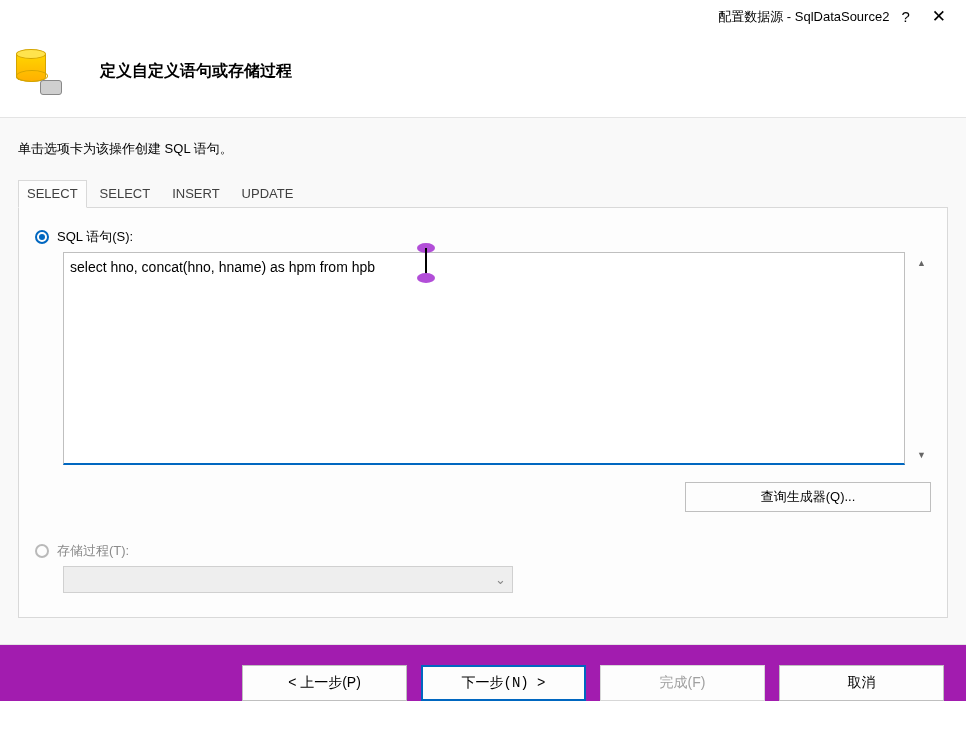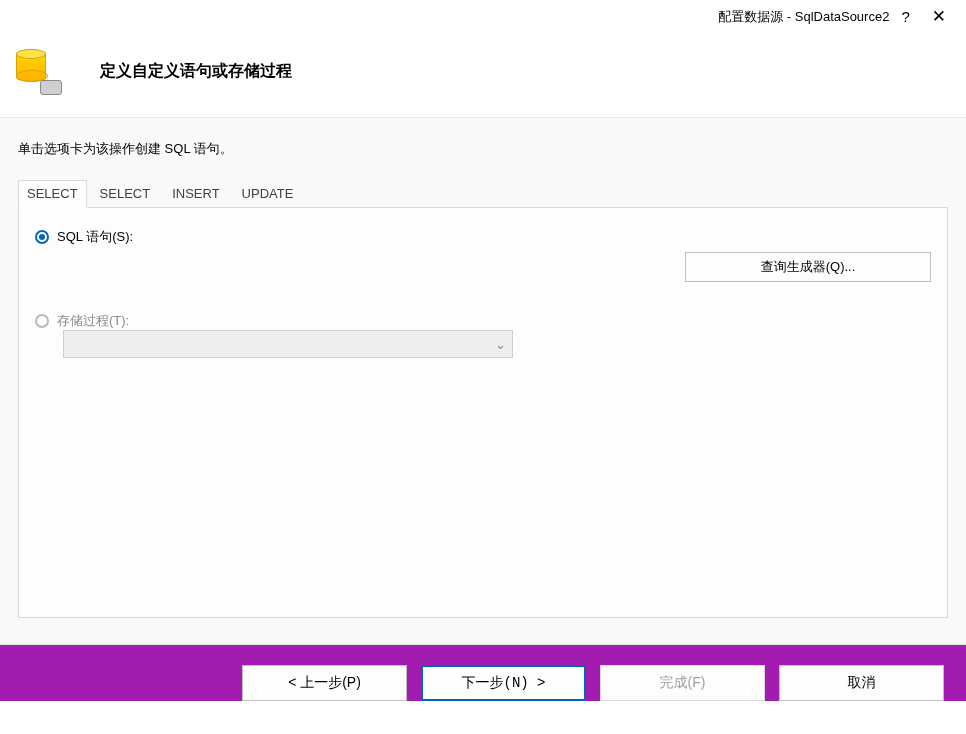--- a/index.html
+++ b/index.html
@@ -212,20 +212,21 @@
   font-size: 13px;
   cursor: pointer;
   padding: 0 36px;
 }
 .qb-btn { width: 246px; height: 30px; }
 .sp-row {
   display: flex;
   align-items: center;
   gap: 8px;
   margin-top: 10px;
+  margin-bottom: 6px;
 }
 .sp-select {
   margin-left: 28px;
   width: 450px;
   height: 28px;
   border: 1px solid #d0d0d0;
   background: #eeeeee;
   display: flex;
   align-items: center;
   justify-content: flex-end;
@@ -275,20 +276,30 @@
 
   <div class="tab-panel">
 
     <div class="radio-row">
       <span class="radio-outer">
           <span class="radio-inner"></span>
         </span>
       <span class="radio-label">SQL 语句(S):</span>
     </div>
 
+    <div class="sql-textarea-wrap">
+      <textarea class="sql-textarea" spellcheck="false" style="">select hno, concat(hno, hname) as hpm from hpb</textarea>
+      <span class="scroll-arrow scroll-up">▲</span>
+      <span class="scroll-arrow scroll-down">▼</span>
+      <div class="ibeam">
+        <div class="ibeam-oval ibeam-top"></div>
+        <div class="ibeam-bar"></div>
+        <div class="ibeam-oval ibeam-bottom"></div>
+      </div>
+    </div>
 
     <div class="qb-row">
       <button class="btn qb-btn">查询生成器(Q)...</button>
     </div>
 
     <div class="sp-row">
       <span class="radio-outer disabled"></span>
       <span class="radio-label disabled">存储过程(T):</span>
     </div>
 

